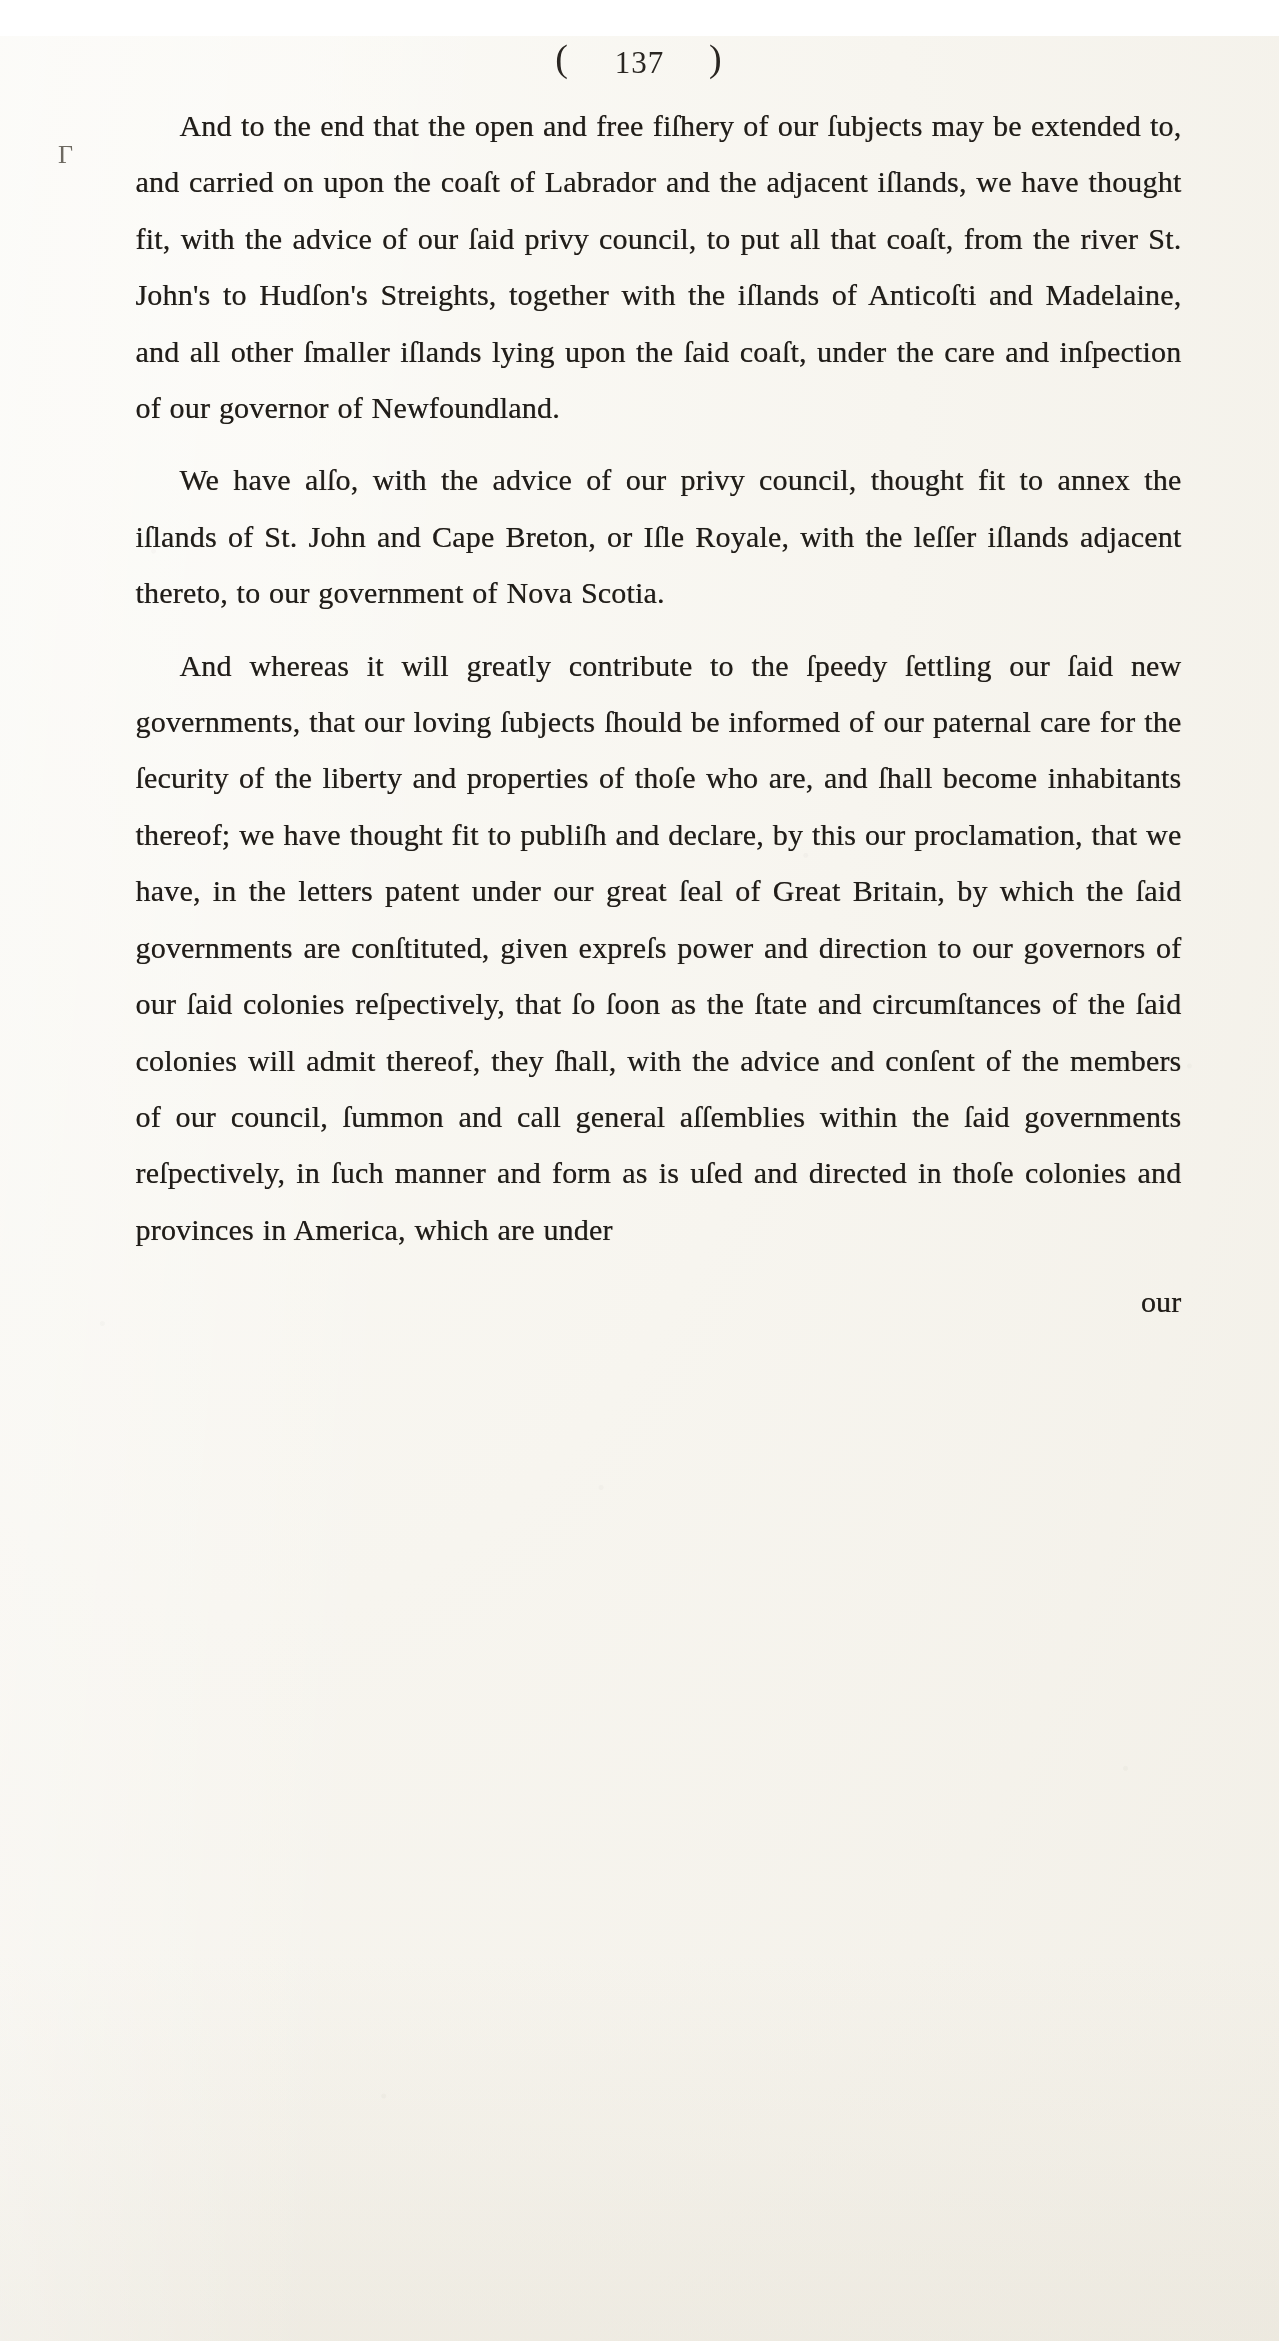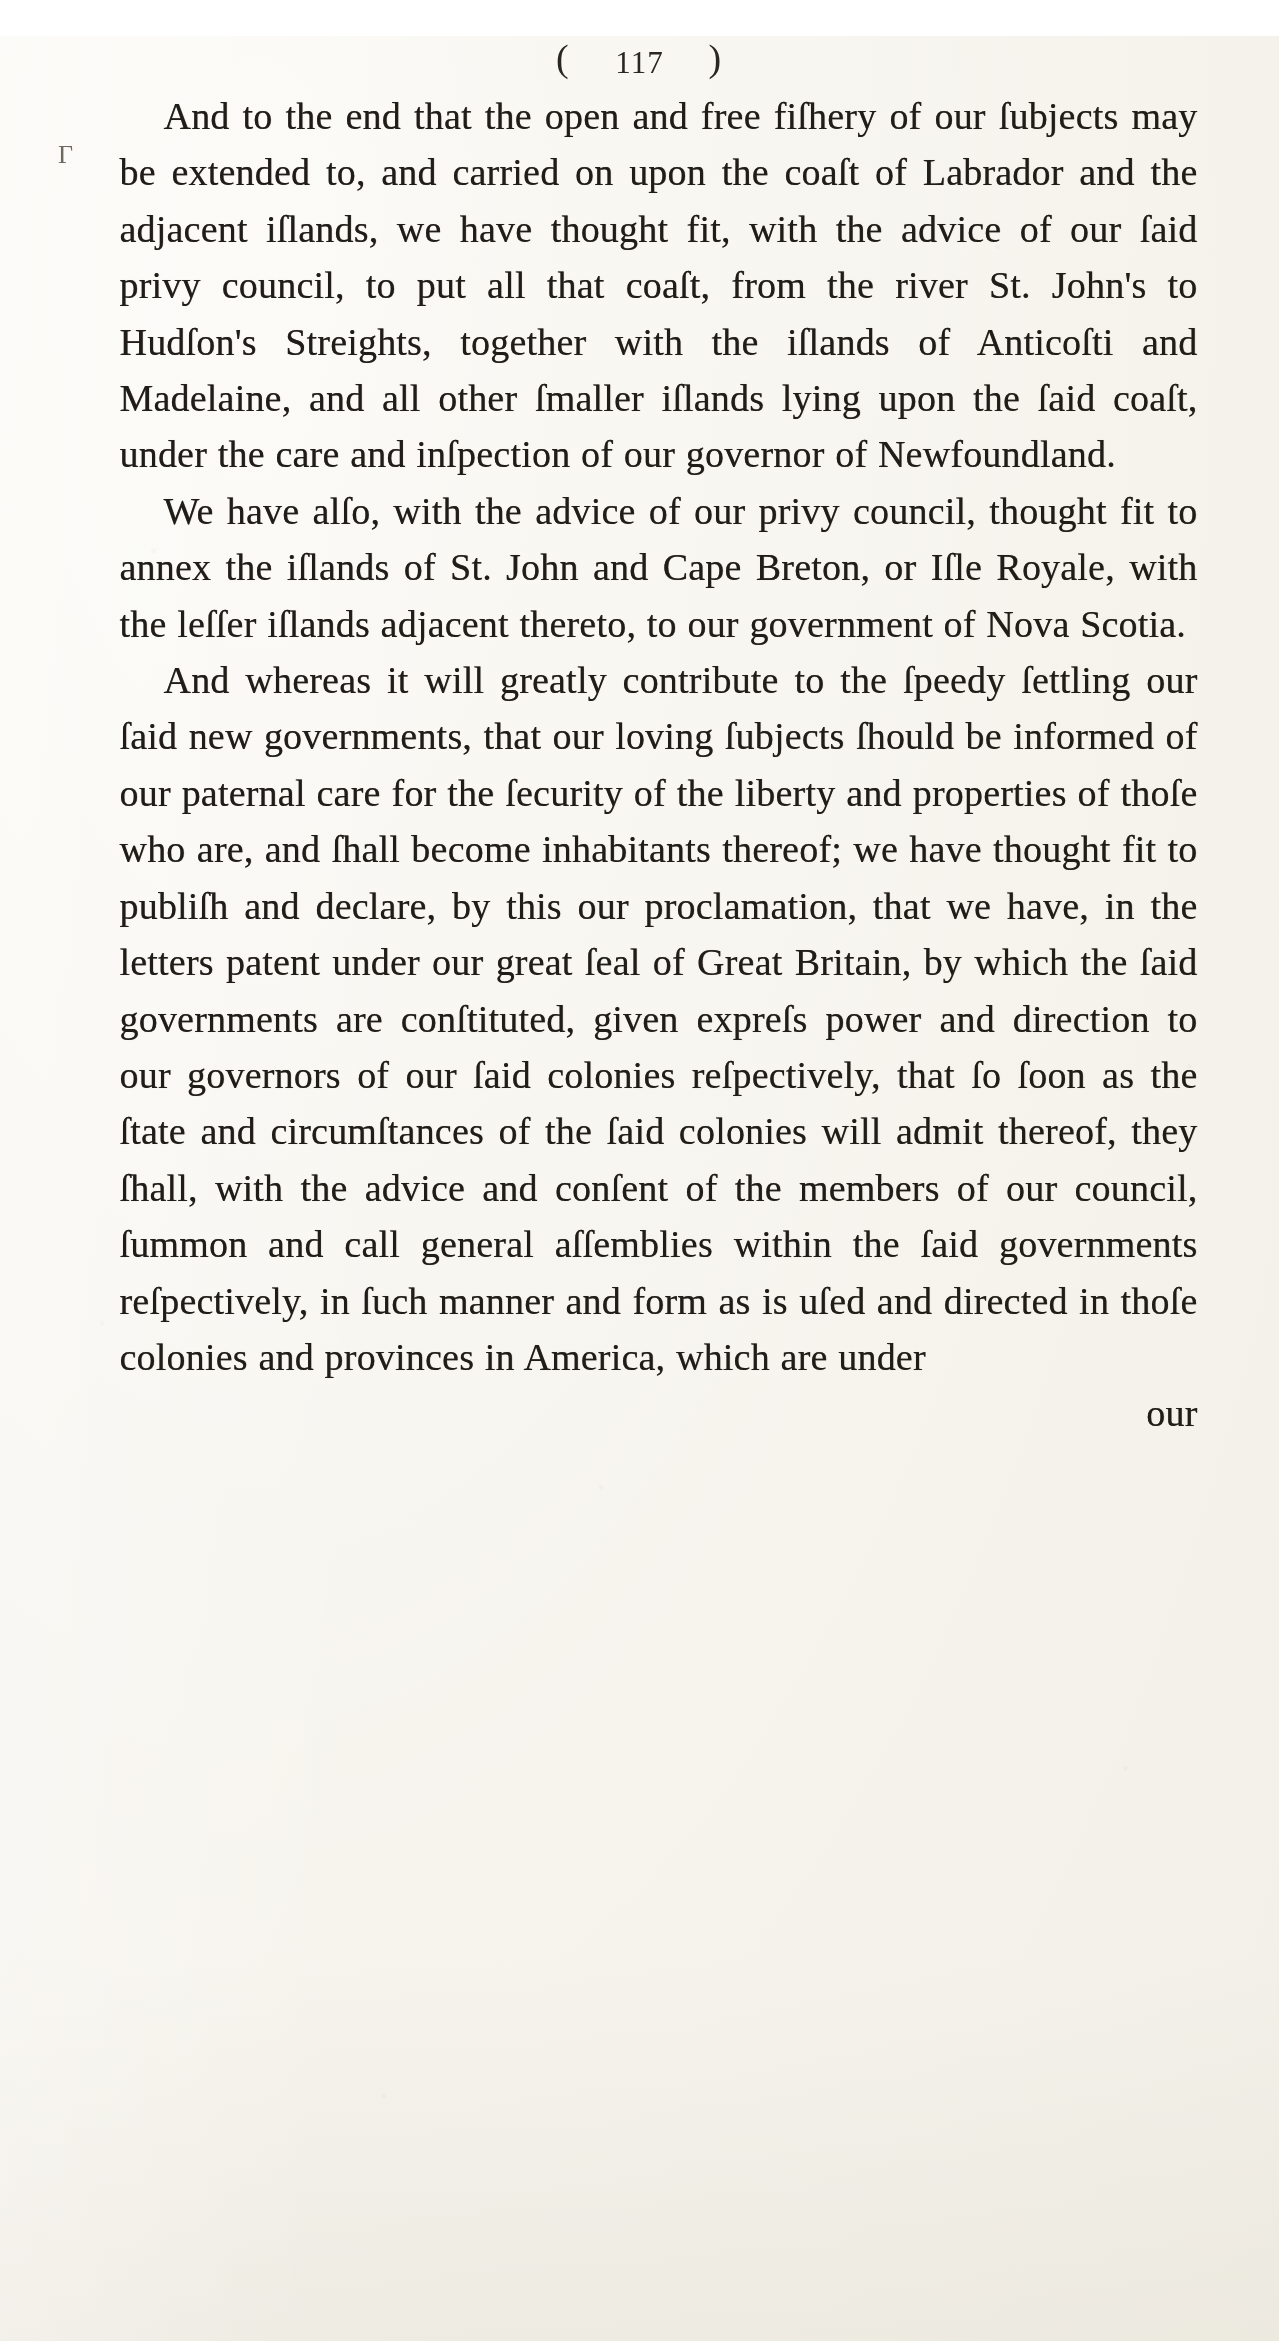--- a/index.html
+++ b/index.html
@@ -74,22 +74,22 @@
 
   
   .body-block {
     margin: 0 auto;
     width: 1128px;
     padding-left: 44px;
     padding-right: 6px;
     box-sizing: border-box;
   }
   p.para {
-    margin: 0;
-    font-size: 38px;
+    margin: 16px;
+    font-size: 30px;
     line-height: 56.4px;
     text-align: justify;
     text-align-last: left;
     text-justify: inter-word;
     color: #201d19;
     word-spacing: 1px;
     letter-spacing: 0.2px;
     text-shadow: 0 0 0.6px rgba(40,35,28,0.55), 0.4px 0.3px 0.7px rgba(60,52,40,0.28);
   }
   p.para.indent {
@@ -115,21 +115,21 @@
 <body>
 
 <div id="page">
 
   <span class="mark-left">Γ</span>
 
   <div class="content">
 
     <div class="page-head">
       <span class="paren">(</span>
-      <span class="pno">117</span>
+      <span class="pno">137</span>
       <span class="paren">)</span>
     </div>
 
     <div class="body-block">
 
       <p class="para indent dark">And to the end that the open and free fiſhery of our ſubjects may be extended to, and carried on upon the coaſt of Labrador and the adjacent iſlands, we have thought fit, with the advice of our ſaid privy council, to put all that coaſt, from the river St. John's to Hudſon's Streights, together with the iſlands of Anticoſti and Madelaine, and all other ſmaller iſlands lying upon the ſaid coaſt, under the care and inſpection of our governor of Newfoundland.</p>
 
       <p class="para indent">We have alſo, with the advice of our privy council, thought fit to annex the iſlands of St. John and Cape Breton, or Iſle Royale, with the leſſer iſlands adjacent thereto, to our government of Nova Scotia.</p>
 
 

